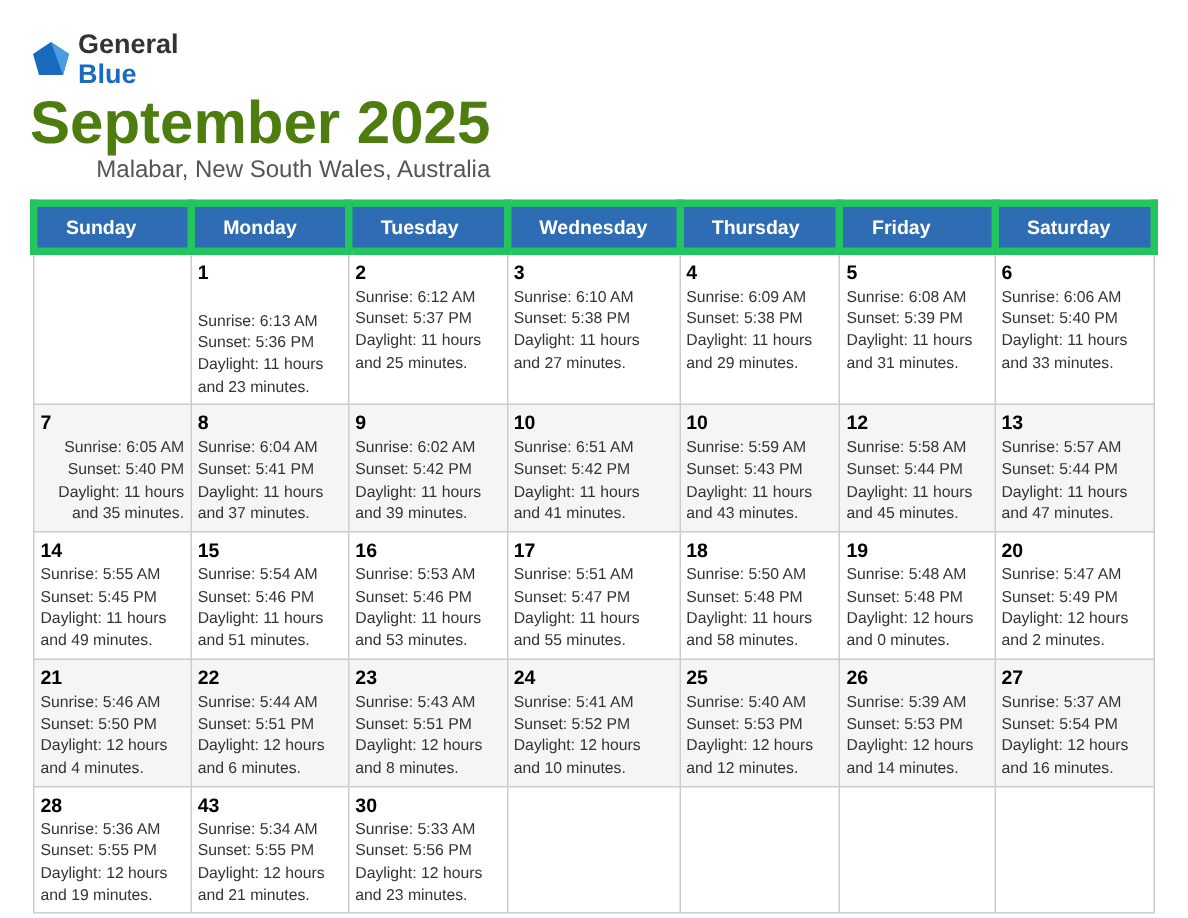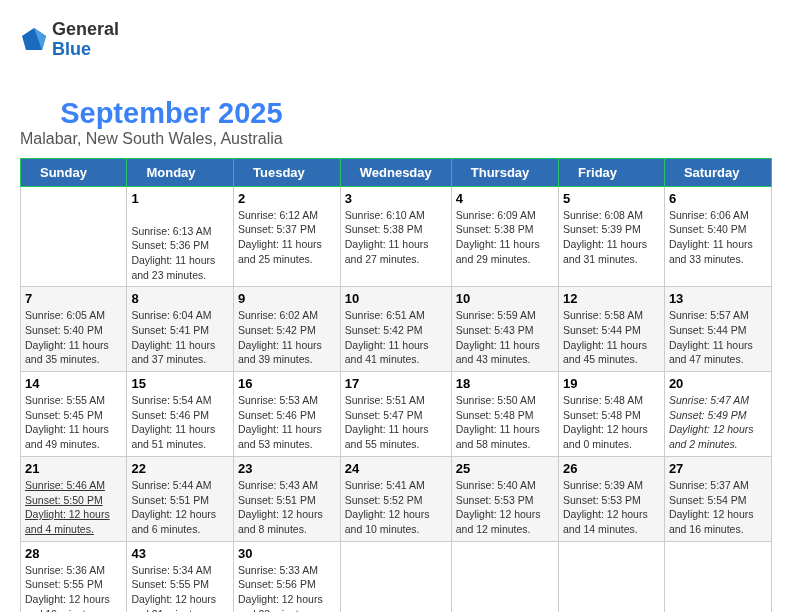--- a/index.html
+++ b/index.html
@@ -30,42 +30,41 @@
     .logo-general { color: #333; }
     .logo-blue { color: #1a6bbf; }
     .logo-icon {
       width: 28px;
       height: 28px;
     }
     .title-block {
       text-align: right;
     }
     .month-title {
-      font-size: 29px;
+      font-size: 40px;
       font-weight: bold;
-      color: #3b82f6;
-      margin-top: 37px;
+      color: #4d7c0f;
     }
     .location {
       font-size: 16px;
       color: #555;
     }
     .calendar {
       width: 100%;
       border-collapse: collapse;
       font-size: 11px;
     }
     .calendar th {
       background: #2e6db4;
       color: #fff;
       padding: 6px 19px;
       text-align: left;
       font-weight: bold;
       font-size: 13px;
-      border: 1px solid #22c55e;
+      border: 5px solid #22c55e;
     }
     .calendar td {
       vertical-align: top;
       border: 1px solid #ccc;
       padding: 4px;
       width: 108px;
       min-height: 80px;
       background: #fff;
     }
     .day-num {
@@ -160,21 +159,21 @@
           <span class="day-num">6</span>
           <div class="day-info" style="white-space: pre-line;">Sunrise: 6:06 AM
 Sunset: 5:40 PM
 Daylight: 11 hours
 and 33 minutes.</div>
         </td>
       </tr>
       <tr>
         <td>
           <span class="day-num">7</span>
-          <div class="day-info" style="white-space: pre-line;">Sunrise: 6:05 AM
+          <div class="day-info" style="white-space: pre-line; text-align: right;">Sunrise: 6:05 AM
 Sunset: 5:40 PM
 Daylight: 11 hours
 and 35 minutes.</div>
         </td>
         <td>
           <span class="day-num">8</span>
           <div class="day-info" style="white-space: pre-line;">Sunrise: 6:04 AM
 Sunset: 5:41 PM
 Daylight: 11 hours
 and 37 minutes.</div>
@@ -253,30 +252,30 @@
         </td>
         <td>
           <span class="day-num">19</span>
           <div class="day-info" style="white-space: pre-line;">Sunrise: 5:48 AM
 Sunset: 5:48 PM
 Daylight: 12 hours
 and 0 minutes.</div>
         </td>
         <td>
           <span class="day-num">20</span>
-          <div class="day-info" style="white-space: pre-line; font-style: italic;">Sunrise: 5:47 AM
+          <div class="day-info" style="white-space: pre-line;">Sunrise: 5:47 AM
 Sunset: 5:49 PM
 Daylight: 12 hours
 and 2 minutes.</div>
         </td>
       </tr>
       <tr>
         <td>
           <span class="day-num">21</span>
-          <div class="day-info" style="white-space: pre-line; text-decoration: underline;">Sunrise: 5:46 AM
+          <div class="day-info" style="white-space: pre-line;">Sunrise: 5:46 AM
 Sunset: 5:50 PM
 Daylight: 12 hours
 and 4 minutes.</div>
         </td>
         <td>
           <span class="day-num">22</span>
           <div class="day-info" style="white-space: pre-line;">Sunrise: 5:44 AM
 Sunset: 5:51 PM
 Daylight: 12 hours
 and 6 minutes.</div>

